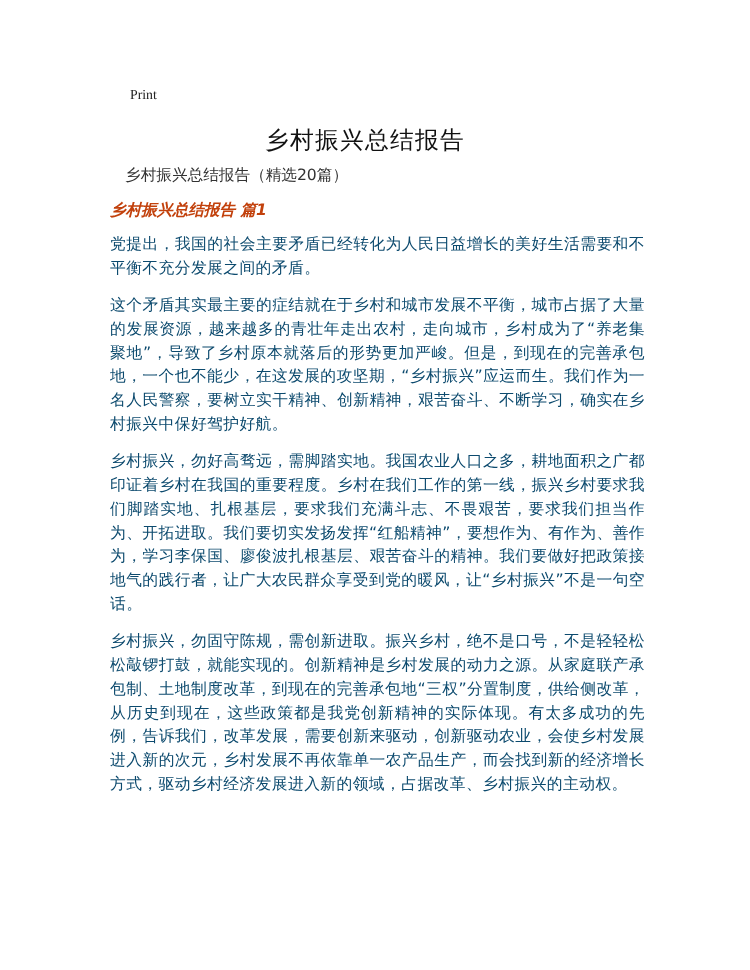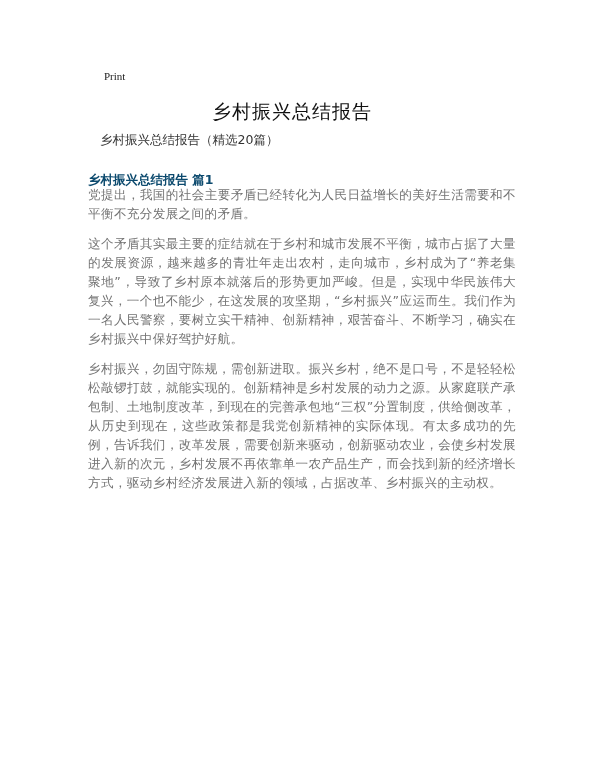--- a/index.html
+++ b/index.html
@@ -3,34 +3,35 @@
 <meta charset="utf-8">
 <style>
   html, body { margin: 0; padding: 0; background: #ffffff; }
   body { width: 600px; height: 776px; overflow: hidden; position: relative;
          font-family: "DejaVu Sans", "Liberation Sans", sans-serif; color: #1a1a1a; }
   .print { position: absolute; left: 88px; top: 70px; font-family: "Liberation Serif", "DejaVu Serif", serif;
            font-size: 11px; color: #222; margin-left: 16px; }
   .title { position: absolute; left: 0; width: 584px; top: 99px; text-align: center;
            font-size: 19px; color: #111; letter-spacing: 1px; }
   .subtitle { position: absolute; left: 100px; top: 132px; font-size: 12.5px; color: #333; }
-  .heading { position: absolute; left: 88px; top: 172px; font-size: 12.5px; font-weight: bold; color: #0c4a6e; }
+  .heading { position: absolute; left: 88px; top: 160px; font-size: 12.5px; font-weight: bold; color: #c2410c; font-style: italic; }
   .body { position: absolute; left: 88px; top: 185px; width: 428px; }
-  .para { font-size: 12.6px; line-height: 19px; margin: 0 0 11px 0; color: #737373;
+  .para { font-size: 12.6px; line-height: 19px; margin: 0 0 11px 0; color: #0c4a6e;
           letter-spacing: 0.35px; text-align: justify; word-break: break-all; }
 </style>
 </head>
 <body>
 
 <div class="print">Print</div>
 
 <h1 class="title" style="margin:0;font-weight:normal;">乡村振兴总结报告</h1>
 
 <div class="subtitle">乡村振兴总结报告（精选20篇）</div>
 
 <div class="heading">乡村振兴总结报告 篇1</div>
 
 <div class="body">
   <p class="para">党提出，我国的社会主要矛盾已经转化为人民日益增长的美好生活需要和不平衡不充分发展之间的矛盾。</p>
-  <p class="para">这个矛盾其实最主要的症结就在于乡村和城市发展不平衡，城市占据了大量的发展资源，越来越多的青壮年走出农村，走向城市，乡村成为了“养老集聚地”，导致了乡村原本就落后的形势更加严峻。但是，实现中华民族伟大复兴，一个也不能少，在这发展的攻坚期，“乡村振兴”应运而生。我们作为一名人民警察，要树立实干精神、创新精神，艰苦奋斗、不断学习，确实在乡村振兴中保好驾护好航。</p>
+  <p class="para">这个矛盾其实最主要的症结就在于乡村和城市发展不平衡，城市占据了大量的发展资源，越来越多的青壮年走出农村，走向城市，乡村成为了“养老集聚地”，导致了乡村原本就落后的形势更加严峻。但是，到现在的完善承包地，一个也不能少，在这发展的攻坚期，“乡村振兴”应运而生。我们作为一名人民警察，要树立实干精神、创新精神，艰苦奋斗、不断学习，确实在乡村振兴中保好驾护好航。</p>
+  <p class="para">乡村振兴，勿好高骛远，需脚踏实地。我国农业人口之多，耕地面积之广都印证着乡村在我国的重要程度。乡村在我们工作的第一线，振兴乡村要求我们脚踏实地、扎根基层，要求我们充满斗志、不畏艰苦，要求我们担当作为、开拓进取。我们要切实发扬发挥“红船精神”，要想作为、有作为、善作为，学习李保国、廖俊波扎根基层、艰苦奋斗的精神。我们要做好把政策接地气的践行者，让广大农民群众享受到党的暖风，让“乡村振兴”不是一句空话。</p>
   <p class="para">乡村振兴，勿固守陈规，需创新进取。振兴乡村，绝不是口号，不是轻轻松松敲锣打鼓，就能实现的。创新精神是乡村发展的动力之源。从家庭联产承包制、土地制度改革，到现在的完善承包地“三权”分置制度，供给侧改革，从历史到现在，这些政策都是我党创新精神的实际体现。有太多成功的先例，告诉我们，改革发展，需要创新来驱动，创新驱动农业，会使乡村发展进入新的次元，乡村发展不再依靠单一农产品生产，而会找到新的经济增长方式，驱动乡村经济发展进入新的领域，占据改革、乡村振兴的主动权。</p>
 
 </div>
 
 </body></html>

